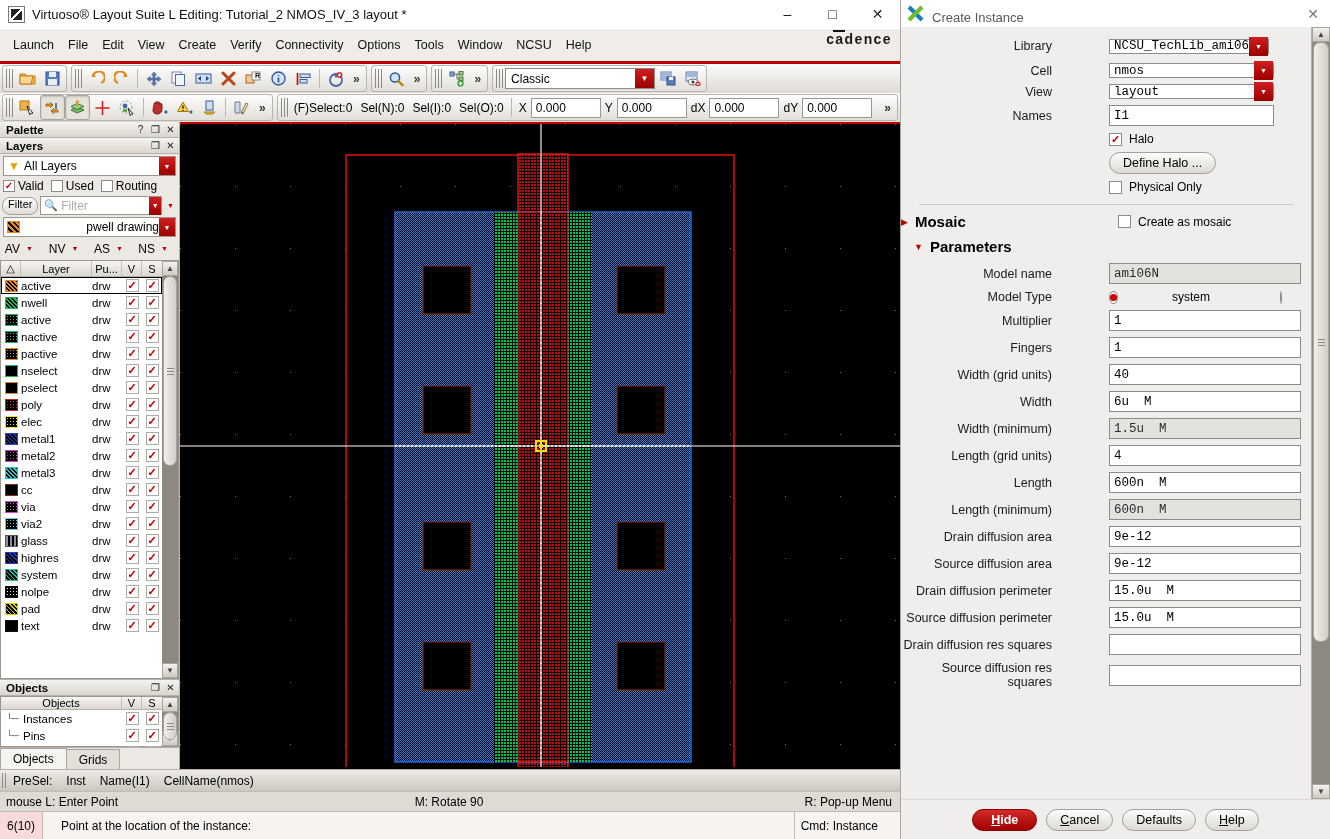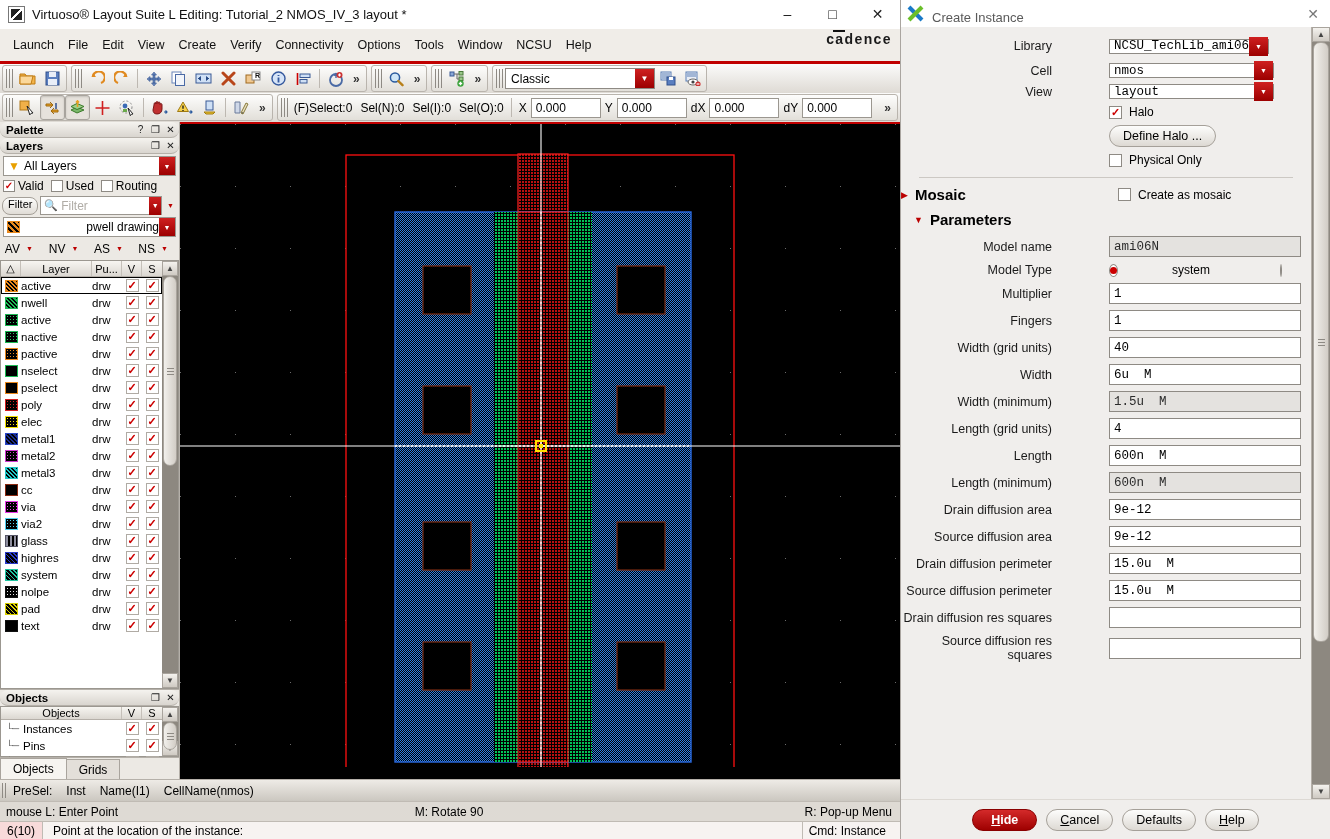--- a/index.html
+++ b/index.html
@@ -59,21 +59,21 @@
               font-size:12px; padding:2px 4px; }
 
   
   .vbody { flex:1; display:flex; min-height:0; }
 
   
   .sidebar { width:180px; background:#ece9e4; display:flex; flex-direction:column;
              border-right:1px solid #b5b0a9; }
   .panelhdr { height:16px; display:flex; align-items:center;
               background:linear-gradient(#f5f3ef,#d9d5cf); border-bottom:1px solid #b5b0a9;
-              padding-left:6px;border-radius:8px; }
+              padding-left:6px; }
   .panelhdr .t { font-weight:bold; font-size:11.5px; flex:1; }
   .pbtn { width:13px; height:13px; display:flex; align-items:center; justify-content:center;
           font-size:10px; margin-right:2px; color:#222; }
 
   .row-allayers { height:20px; display:flex; align-items:center; background:#fff;
                   border:1px solid #9b9790; margin:2px 3px 0 3px; }
   .row-allayers .fi { width:20px; text-align:center; font-size:12px; color:#e8a000; }
   .row-allayers .lbl { flex:1; font-size:12px; }
   .ddarrow { width:16px; height:18px; background:linear-gradient(#cf2020,#9c0000);
              color:#fff; font-size:7px; display:flex; align-items:center; justify-content:center;}
@@ -148,22 +148,22 @@
 
   
   .statusrow{height:22px;display:flex;align-items:center;
              background:linear-gradient(#eeebe6,#cbc7c0);border-top:1px solid #b5b0a9;
              font-size:12px;padding-left:2px;}
   .statusrow .grip2{width:6px;height:15px;margin-right:5px;
       background-image:repeating-linear-gradient(90deg,#8e8a84 0 1px,transparent 1px 3px);}
   .statusrow .it{margin-right:14px;white-space:nowrap;}
   .mouserow{height:20px;display:flex;align-items:center;background:#dedad4;
             border-top:1px solid #c0bbb4;font-size:12px;}
-  .cmdrow{height:18px;display:flex;align-items:center;background:#f7f3f1;
-          border-top:1px solid #c0bbb4;font-size:12px;}
+  .cmdrow{height:28px;display:flex;align-items:center;background:#f7f3f1;
+          border-top:1px solid #c0bbb4;font-size:12px;gap:8px;}
   .cmdrow .cnt{background:#f8dada;height:100%;display:flex;align-items:center;
                padding:0 7px;border-right:1px solid #c0bbb4;}
   .cmdrow .msg{padding-left:10px;flex:1;}
   .cmdrow .cmd{padding:0 6px;border-left:1px solid #c0bbb4;height:100%;
                display:flex;align-items:center;}
 
   
   .dlg{position:absolute;left:900px;top:0;width:430px;height:839px;
        background:#f0eeec;display:flex;flex-direction:column;
        border-left:1px solid #aaa5a0;}
@@ -872,20 +872,24 @@
         </div>
 
         <div class="frow">
           <div class="flabel">View</div>
           <div class="fcombo">
             <span class="v">layout</span>
             <span class="a">▼</span>
           </div>
         </div>
 
+        <div class="frow">
+          <div class="flabel">Names</div>
+          <input class="ftext" value="I1" style="">
+        </div>
 
         <div class="frow" style="margin-top:4px">
           <div class="flabel"></div>
           <div class="cbrow" style="margin:0">
             <span class="cb2">✓</span>
             <span>Halo</span>
           </div>
         </div>
 
         <div class="frow">

